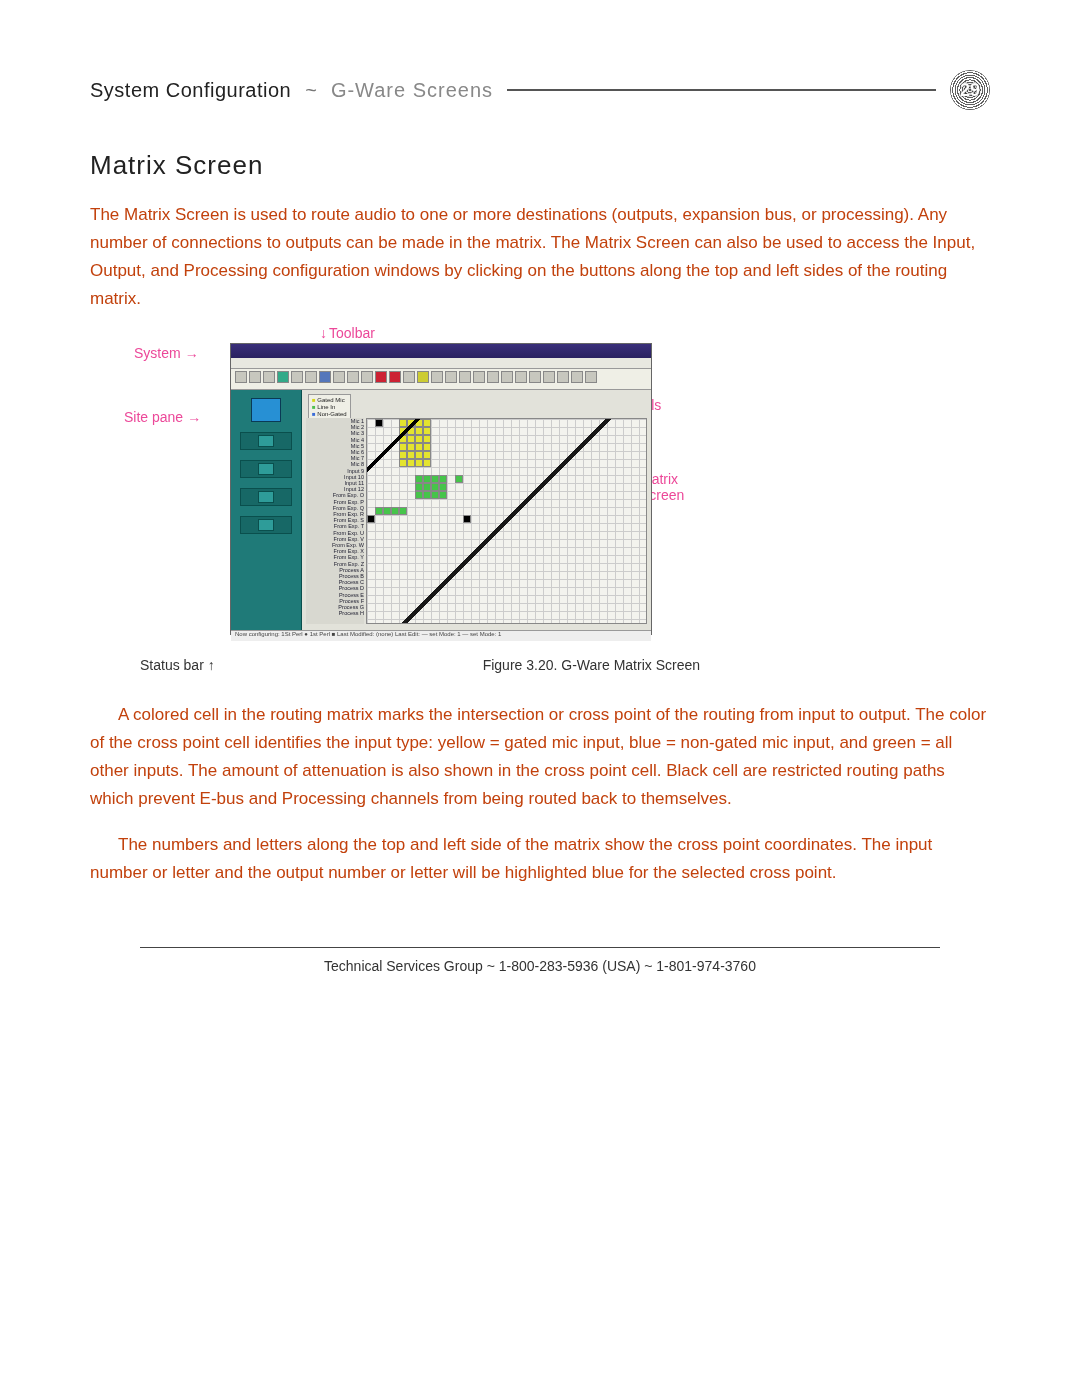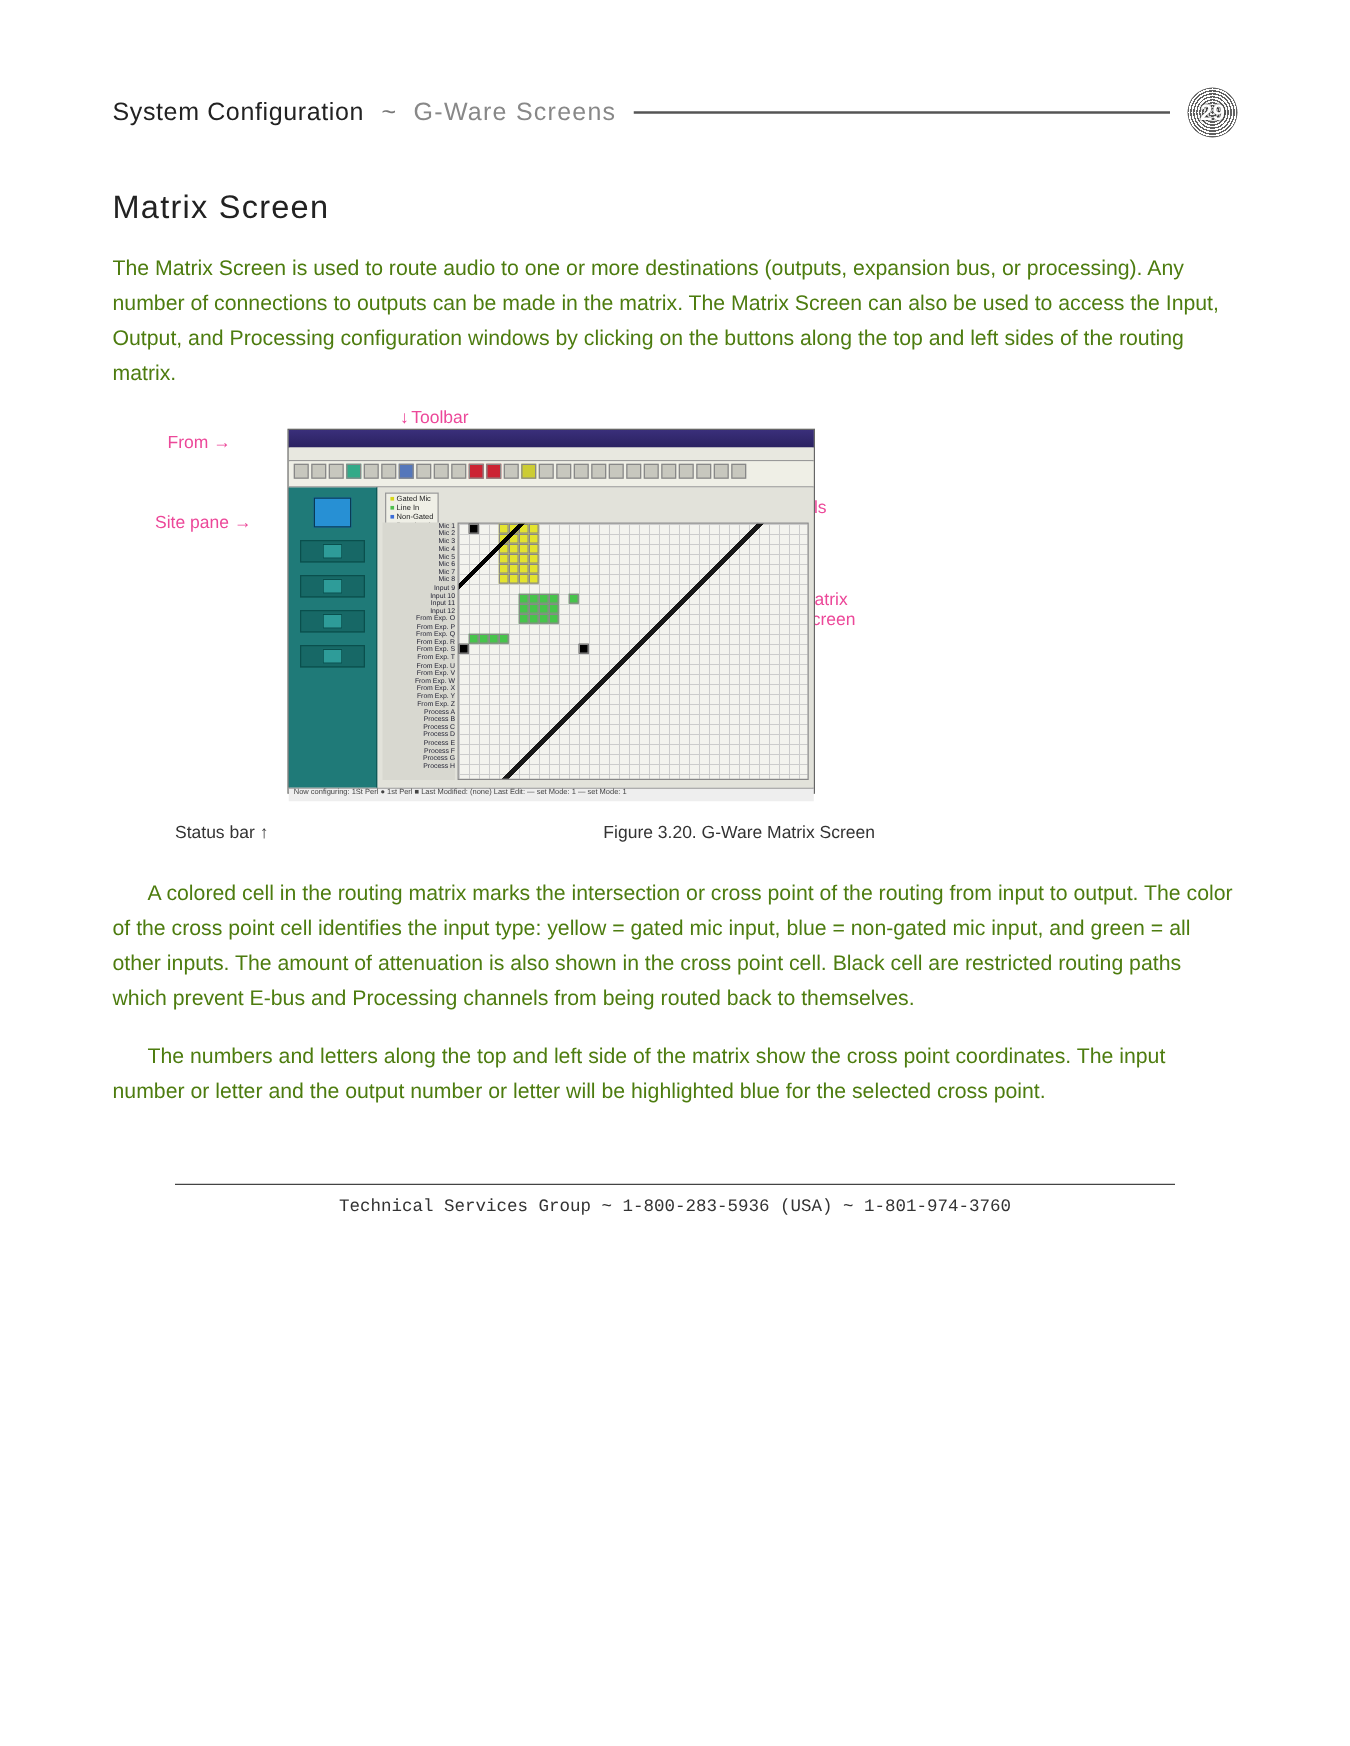--- a/index.html
+++ b/index.html
@@ -47,21 +47,21 @@
     font-weight: normal;
     font-size: 26px;
     letter-spacing: 1px;
     margin: 0 0 20px 0;
   }
 
   p.body {
     font-size: 17px;
     line-height: 28px;
     margin: 0 0 18px 0;
-    color: #4d7c0f;
+    color: #c2410c;
   }
   .indent { text-indent: 28px; }
 
   
   .fig-wrap {
     position: relative;
     width: 560px;
     height: 320px;
     margin: 10px 0 6px 50px;
   }
@@ -172,21 +172,21 @@
     font-size:6px; color:#444; padding-left:4px;
   }
 
   .fig-caption-row {
     display:flex; width:560px; margin-left:50px;
     justify-content:space-between; font-size:14px; color:#333;
     margin-bottom: 28px;
   }
 
   .footer-line { border-top:1px solid #444; margin:60px 50px 10px 50px; }
-  .footer-text { text-align:center; font-size:14px; color:#333;font-family:Liberation Mono, monospace; }
+  .footer-text { text-align:center; font-size:14px; color:#333; }
 </style>
 </head>
 <body>
 
 <div class="page">
 
   <div class="hdr">
     <span class="hdr-strong">System Configuration</span>
     <span class="hdr-sep">~</span>
     <span class="hdr-light">G-Ware Screens</span>
@@ -196,21 +196,21 @@
       <div class="page-num">29</div>
     </div>
   </div>
 
   <h2 class="section-title">Matrix Screen</h2>
 
   <p class="body">The Matrix Screen is used to route audio to one or more destinations (outputs, expansion bus, or processing). Any number of connections to outputs can be made in the matrix. The Matrix Screen can also be used to access the Input, Output, and Processing configuration windows by clicking on the buttons along the top and left sides of the routing matrix.</p>
 
   <div class="fig-wrap">
 
-    <span class="callout arrow-right" style="left:-6px; top:14px;">From</span>
+    <span class="callout arrow-right" style="left:-6px; top:14px;">System</span>
     <span class="callout" style="left:180px; top:-6px;">
       <span class="arrow-down-before"></span><span>Toolbar</span>
     </span>
     <span class="callout arrow-right" style="left:-16px; top:78px;">Site pane</span>
     <span class="callout" style="left:480px; top:66px;">
       <span>Labels</span><br>
       <span>←</span>
     </span>
     <span class="callout" style="left:500px; top:140px;">
       <span>Matrix Screen</span><br>

